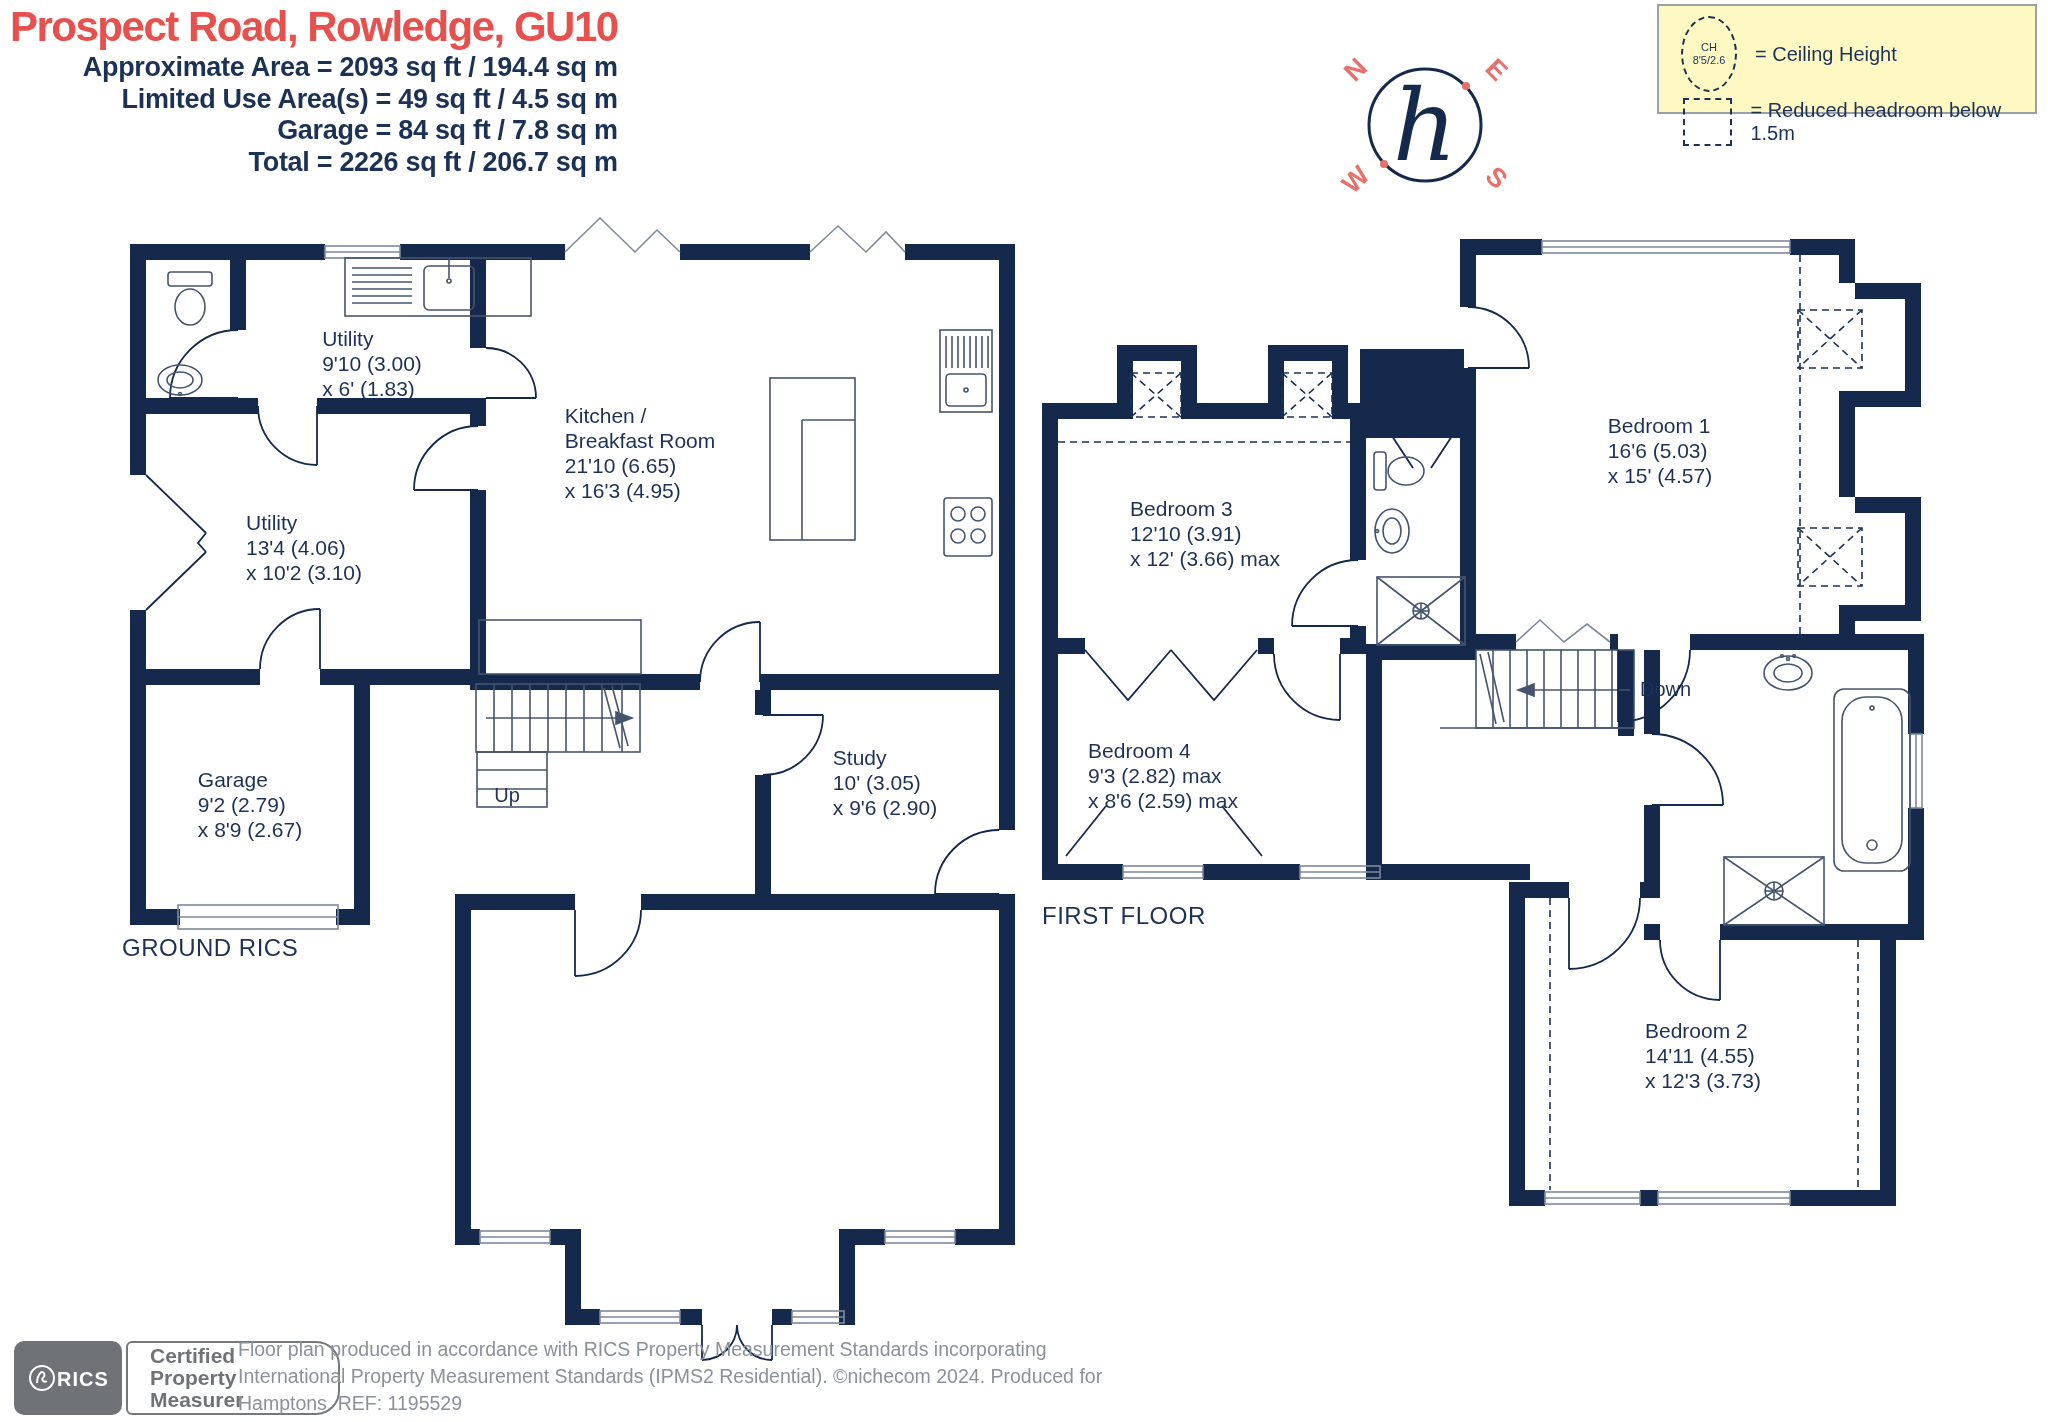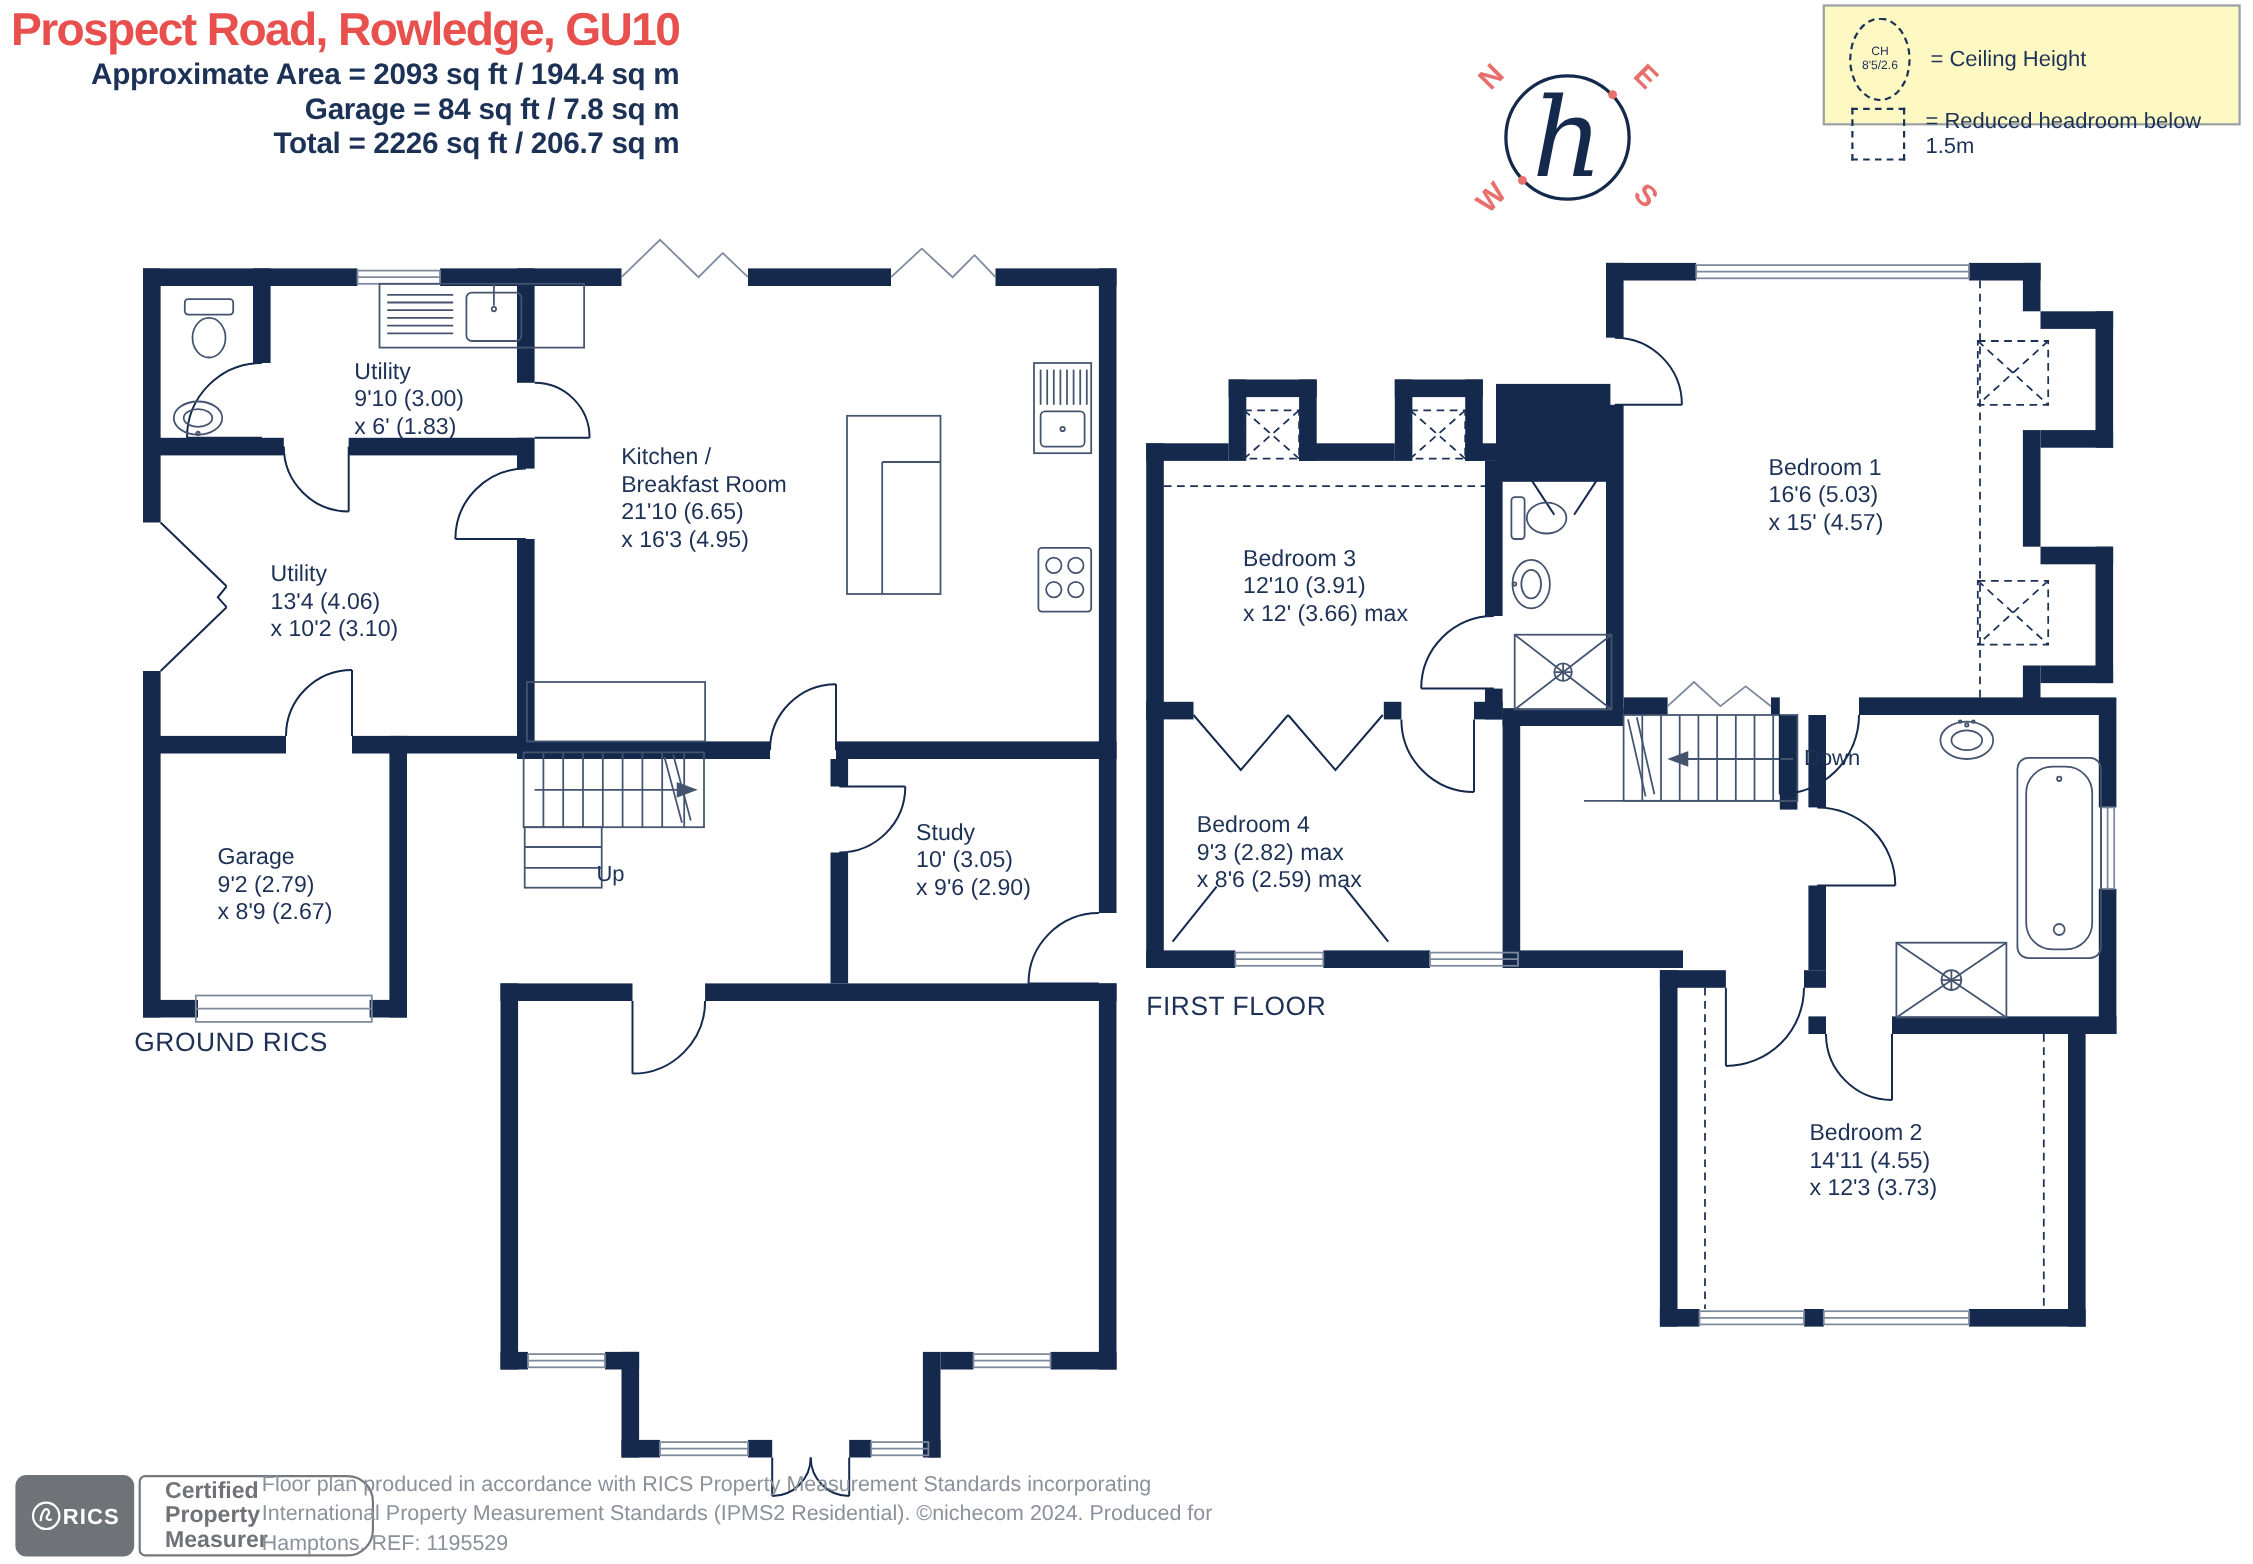--- a/index.html
+++ b/index.html
@@ -372,20 +372,21 @@
         <text transform="translate(1490,184) rotate(45)">S</text>
       </g>
       <circle cx="1466" cy="86" r="4" fill="#e8706c"></circle>
         <circle cx="1384" cy="164" r="4" fill="#e8706c"></circle>
     </g>
   </svg>
 
   <div class="hdr">
     <div class="title">Prospect Road, Rowledge, GU10</div>
     <div class="area">Approximate Area = 2093 sq ft / 194.4 sq m</div>
+    <div class="area">Limited Use Area(s) = 49 sq ft / 4.5 sq m</div>
     <div class="area">Garage = 84 sq ft / 7.8 sq m</div>
     <div class="area">Total = 2226 sq ft / 206.7 sq m</div>
   </div>
 
   <div class="legend">
     <div class="leg-row" style="top:10px;">
       <div class="leg-ellipse">
         <span>CH</span>
         <span>8'5/2.6</span>
       </div>
@@ -440,21 +441,21 @@
     <span style="display:block">x 8'6 (2.59) max</span>
   </div>
   <div class="room-label" style="left:1703px;top:1055px;">
     <span style="display:block">Bedroom 2</span>
     <span style="display:block">14'11 (4.55)</span>
     <span style="display:block">x 12'3 (3.73)</span>
   </div>
 
   <div class="floor-name" style="left:122px;top:934px;">GROUND RICS</div>
   <div class="floor-name" style="left:1042px;top:902px;">FIRST FLOOR</div>
-  <div class="stair-label" style="left:507px;top:795px;transform:translate(-50%,-50%);margin-left:48px;">Up</div>
+  <div class="stair-label" style="left:507px;top:795px;transform:translate(-50%,-50%);">Up</div>
   <div class="stair-label" style="left:1640px;top:678px;">Down</div>
 
   <div class="rics-badge">
     <svg width="30" height="30" viewBox="0 0 30 30">
       <circle cx="15" cy="15" r="12" fill="none" stroke="#fff" stroke-width="2"></circle>
       <path d="M10,20 C10,12 14,9 15,9 C17,9 19,12 16,15 C14,17 17,20 20,18" fill="none" stroke="#fff" stroke-width="2"></path>
     </svg>
     <span class="word">RICS</span>
   </div>
   <div class="cpm-box">

